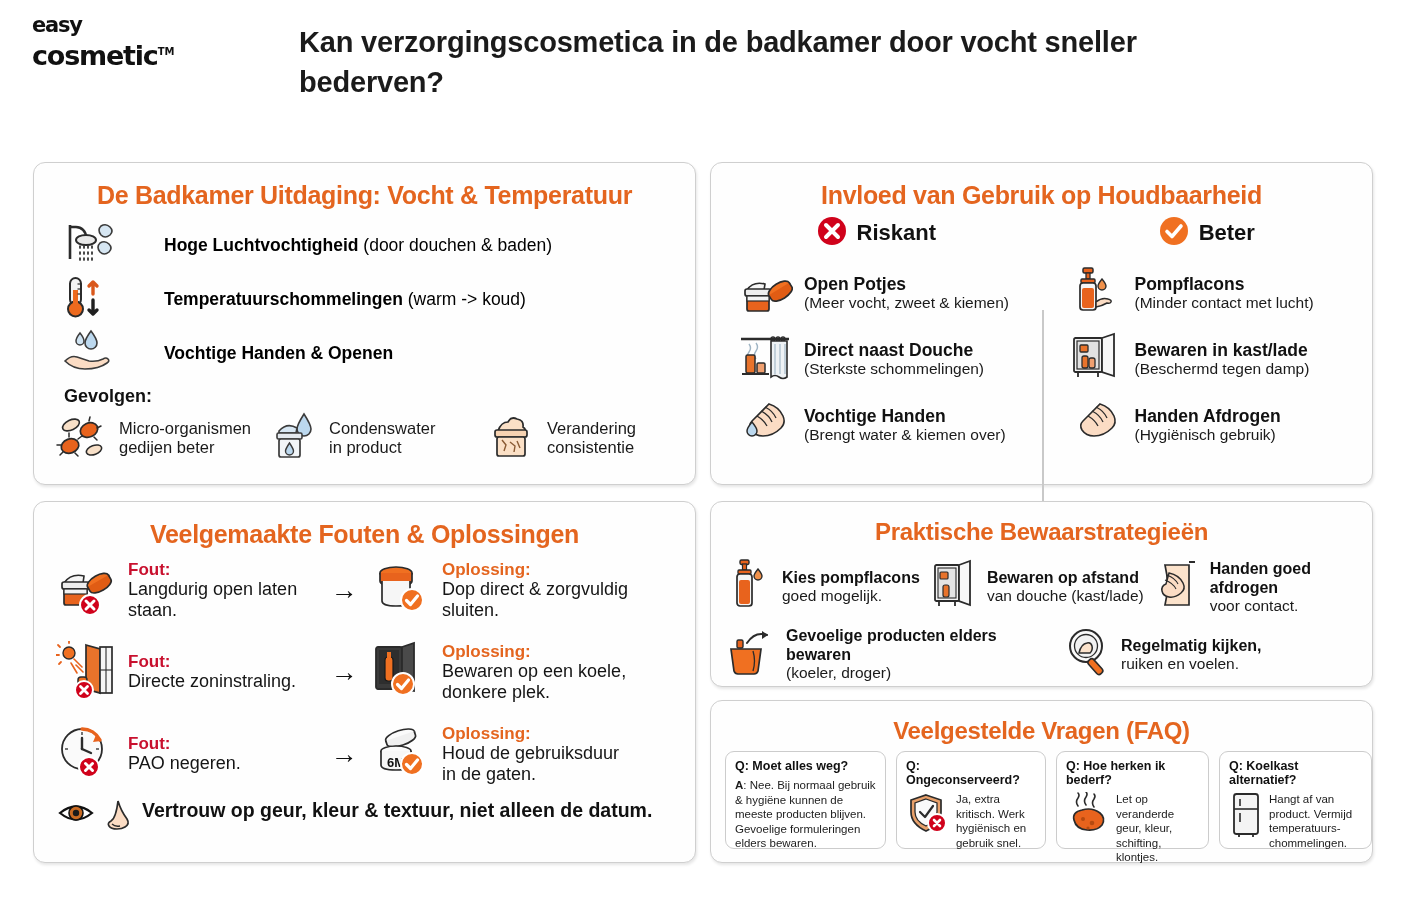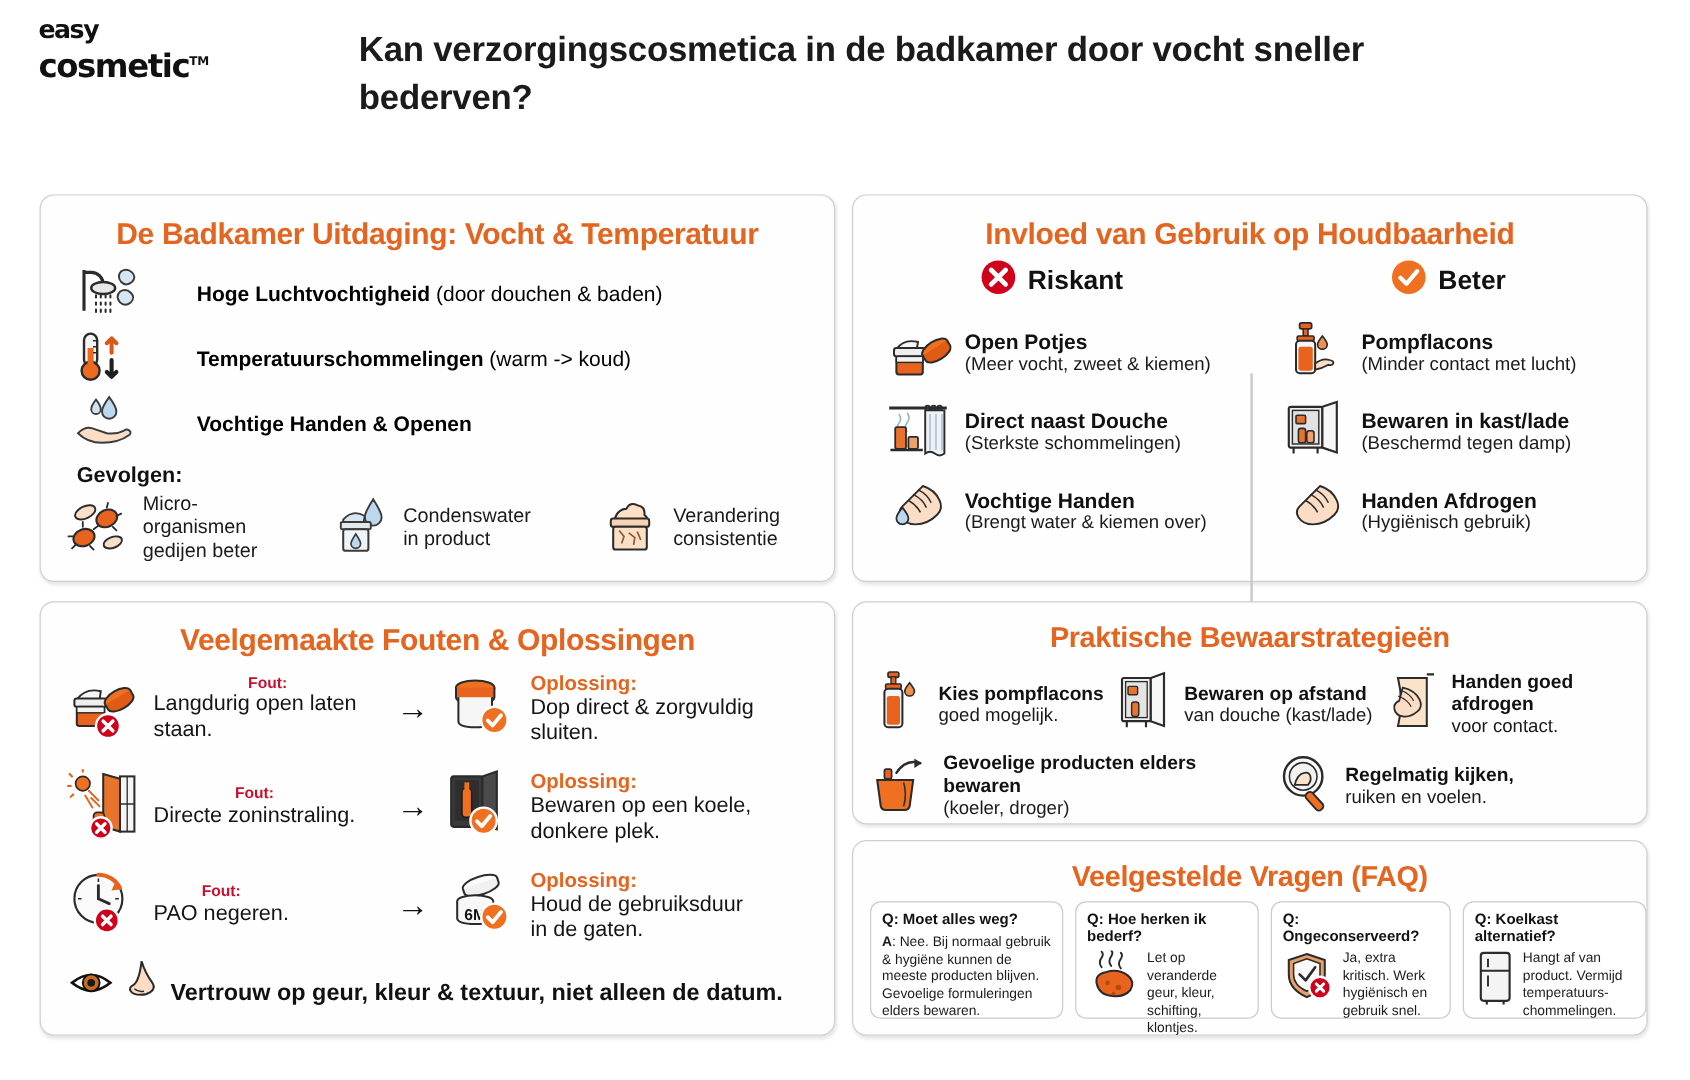--- a/index.html
+++ b/index.html
@@ -49,21 +49,21 @@
   .ico { flex: 0 0 auto; display: block; }
 
   
   .p1-list { margin: 8px 0 0 26px; }
   .p1-row { display: flex; align-items: center; height: 54px; gap: 34px; }
   .p1-row .lbl { font-size: 17.5px; margin-left: 14px; }
   .p1-row .lbl b { font-weight: 700; }
   .gevolgen {
     margin: 6px 0 0 30px; font-size: 18px; font-weight: 700; color: #111;
   }
-  .p1-cons { display: flex; margin: 4px 0 0 22px; gap: 30px; }
+  .p1-cons { display: flex; margin: 4px 0 0 22px; gap: 16px; }
   .cons { display: flex; align-items: center; gap: 9px; width: 200px; }
   .cons .ctext { font-size: 16.5px; line-height: 1.18; color: #1a1a1a; }
 
   
   .p2-heads { display: flex; margin-top: 6px; }
   .p2-head { flex: 1; display: flex; align-items: center; justify-content: center; gap: 10px; }
   .p2-head .hlabel { font-size: 22px; font-weight: 700; color: #111; }
   .p2-cols { display: flex; position: relative; margin-top: 10px; }
   .p2-col { flex: 1; padding-left: 28px; }
   .p2-divider {
@@ -71,25 +71,25 @@
     background: #c9c9c9;
   }
   .p2-item { display: flex; align-items: center; gap: 11px; height: 66px; }
   .p2-item .t1 { font-size: 17.5px; font-weight: 700; color: #111; line-height: 1.18; }
   .p2-item .t2 { font-size: 15.5px; font-weight: 400; color: #1a1a1a; line-height: 1.18; }
 
   
   .p3-row { display: flex; align-items: center; margin-left: 22px; height: 82px; }
   .p3-side { display: flex; align-items: center; gap: 10px; width: 262px; }
   .p3-arrow { width: 52px; text-align: center; font-size: 27px; color: #111; }
-  .p3-cap-bad  { color: #C8102E; font-weight: 700; font-size: 13px; line-height: 1.12; text-align: center; }
+  .p3-cap-bad  { color: #C8102E; font-weight: 700; font-size: 17px; line-height: 1.12; }
   .p3-cap-good { color: #E4651F; font-weight: 700; font-size: 17px; line-height: 1.12; }
   .p3-body { font-size: 18px; color: #151515; line-height: 1.16; }
   .p3-foot {
-    display: flex; align-items: flex-end; gap: 9px;
+    display: flex; align-items: flex-start; gap: 9px;
     margin: 4px 0 0 24px; font-size: 19.5px; font-weight: 700; color: #111;
   }
 
   
   .p4-r1 { display: flex; margin: 12px 0 0 18px; }
   .p4-r2 { display: flex; margin: 10px 0 0 18px; }
   .p4-item { display: flex; align-items: center; gap: 9px; }
   .p4-item .a { font-size: 16px; font-weight: 700; color: #111; line-height: 1.2; }
   .p4-item .b { font-size: 15.5px; font-weight: 400; color: #1a1a1a; line-height: 1.2; }
 
@@ -652,55 +652,55 @@
 
     <div class="faq-row">
 
       <div class="faq-card faq-w1">
         <div class="faq-q">Q: Moet alles weg?</div>
         <div class="faq-body">
           <div class="faq-a"><b>A</b><span>: Nee. Bij normaal gebruik &amp; hygiëne kunnen de meeste producten blijven. Gevoelige formuleringen elders bewaren.</span></div>
         </div>
       </div>
 
+      <div class="faq-card faq-w3">
+        <div class="faq-q">Q: Ongeconserveerd?</div>
+        <div class="faq-body">
+          <span class="ico">
+            <svg width="44" height="44" viewBox="0 0 44 44">
+              <path d="M20 3 L35 8 v12 q0 12-15 19 Q5 32 5 20 V8z" fill="#E8A06A" stroke="#2b2b2b" stroke-width="1.7"></path>
+              <path d="M20 7 L31 11 v9 q0 9-11 14 Q9 29 9 20 v-9z" fill="#fafafa" stroke="#2b2b2b" stroke-width="1.3"></path>
+              <path d="M14 20 L19 25 L27 14" fill="none" stroke="#2b2b2b" stroke-width="2.2" stroke-linecap="round" stroke-linejoin="round"></path>
+              <circle cx="31" cy="31" r="9" fill="#D0021B" stroke="#fff" stroke-width="2"></circle>
+              <path d="M28 28 L34 34 M34 28 L28 34" stroke="#fff" stroke-width="2.6" stroke-linecap="round"></path>
+            </svg>
+          </span>
+          <div class="faq-a">Ja, extra kritisch. Werk hygiënisch en gebruik snel.</div>
+        </div>
+      </div>
+
       <div class="faq-card faq-w2">
         <div class="faq-q">Q: Hoe herken ik bederf?</div>
         <div class="faq-body">
           <span class="ico">
             <svg width="44" height="44" viewBox="0 0 44 44">
               <g stroke="#2b2b2b" stroke-width="1.6" fill="none" stroke-linecap="round">
                 <path d="M12 14 q-3-4 0-8 q2-3 0-5"></path>
                   <path d="M20 13 q-3-4 0-8 q2-3 0-5"></path>
                   <path d="M28 15 q-3-4 0-8 q2-3 0-5"></path>
               </g>
               <path d="M8 28 q-2-8 8-10 q10-3 18 3 q6 5 2 12 q-5 6-15 5 q-11-1-13-10z" fill="#E8631D" stroke="#2b2b2b" stroke-width="1.7"></path>
               <g fill="#B54A10">
                   <circle cx="17" cy="27" r="2"></circle>
                   <circle cx="26" cy="31" r="2.3"></circle>
                   <circle cx="22" cy="36" r="1.6"></circle>
                 </g>
             </svg>
           </span>
           <div class="faq-a">Let op veranderde geur, kleur, schifting, klontjes.</div>
-        </div>
-      </div>
-
-      <div class="faq-card faq-w3">
-        <div class="faq-q">Q: Ongeconserveerd?</div>
-        <div class="faq-body">
-          <span class="ico">
-            <svg width="44" height="44" viewBox="0 0 44 44">
-              <path d="M20 3 L35 8 v12 q0 12-15 19 Q5 32 5 20 V8z" fill="#E8A06A" stroke="#2b2b2b" stroke-width="1.7"></path>
-              <path d="M20 7 L31 11 v9 q0 9-11 14 Q9 29 9 20 v-9z" fill="#fafafa" stroke="#2b2b2b" stroke-width="1.3"></path>
-              <path d="M14 20 L19 25 L27 14" fill="none" stroke="#2b2b2b" stroke-width="2.2" stroke-linecap="round" stroke-linejoin="round"></path>
-              <circle cx="31" cy="31" r="9" fill="#D0021B" stroke="#fff" stroke-width="2"></circle>
-              <path d="M28 28 L34 34 M34 28 L28 34" stroke="#fff" stroke-width="2.6" stroke-linecap="round"></path>
-            </svg>
-          </span>
-          <div class="faq-a">Ja, extra kritisch. Werk hygiënisch en gebruik snel.</div>
         </div>
       </div>
 
       <div class="faq-card faq-w4">
         <div class="faq-q">Q: Koelkast alternatief?</div>
         <div class="faq-body">
           <span class="ico">
             <svg width="34" height="46" viewBox="0 0 34 46">
               <rect x="5" y="2" width="24" height="40" rx="2.5" fill="#f4f4f4" stroke="#2b2b2b" stroke-width="1.8"></rect>
               <line x1="5" y1="17" x2="29" y2="17" stroke="#2b2b2b" stroke-width="1.6"></line>

